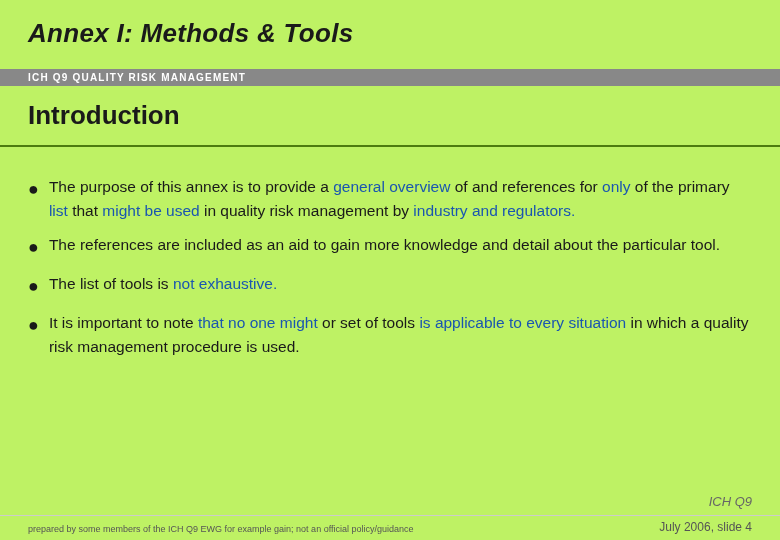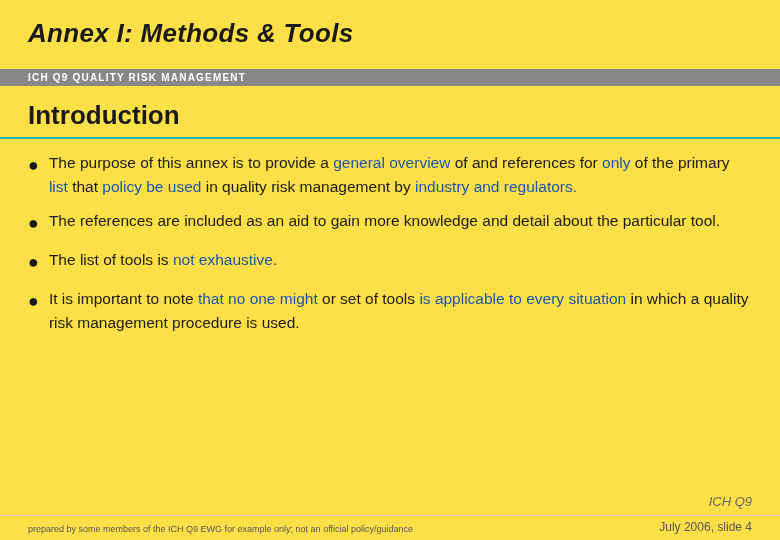--- a/index.html
+++ b/index.html
@@ -9,21 +9,21 @@
       height: 540px;
       background: #ffffff;
       font-family: Arial, Helvetica, sans-serif;
       overflow: hidden;
       position: relative;
     }
 
     .slide {
       width: 780px;
       height: 540px;
-      background: #fde047;
+      background: #bef264;
       display: flex;
       flex-direction: column;
     }
 
     .header {
       padding: 18px 28px 4px 28px;
     }
 
     .title {
       font-size: 26px;
@@ -41,23 +41,23 @@
       letter-spacing: 1.2px;
       padding: 3px 28px;
       margin-top: 16px;
       text-transform: uppercase;
     }
 
     .section-title {
       font-size: 26px;
       font-weight: bold;
       color: #1a1a1a;
-      padding: 14px 28px 6px 28px;
-      border-bottom: 2px solid #14b8a6;
-      margin-bottom: 4px;
+      padding: 14px 28px 14px 28px;
+      border-bottom: 2px solid #4d7c0f;
+      margin-bottom: 20px;
     }
 
     .content {
       flex: 1;
       padding: 8px 28px 8px 28px;
       display: flex;
       flex-direction: column;
       gap: 10px;
     }
 
@@ -123,21 +123,21 @@
     <span>ICH Q9 QUALITY RISK MANAGEMENT</span>
   </div>
 
   <div class="section-title">Introduction</div>
 
   <div class="content">
 
     <div class="bullet-item">
       <span class="bullet-dot">●</span>
       <span class="bullet-text">
-        The purpose of this annex is to provide a <span class="blue">general overview</span> of and references for <span class="blue">only</span> of the primary <span class="blue">list</span> that <span class="blue">policy be used</span> in quality risk management by <span class="blue">industry and regulators.</span>
+        The purpose of this annex is to provide a <span class="blue">general overview</span> of and references for <span class="blue">only</span> of the primary <span class="blue">list</span> that <span class="blue">might be used</span> in quality risk management by <span class="blue">industry and regulators.</span>
       </span>
     </div>
 
     <div class="bullet-item">
       <span class="bullet-dot">●</span>
       <span class="bullet-text">
         The references are included as an aid to gain more knowledge and detail about the particular tool.
       </span>
     </div>
 
@@ -153,17 +153,17 @@
       <span class="bullet-text">
         It is important to note <span class="blue">that no one might</span> or set of tools <span class="blue">is applicable to every situation</span> in which a quality risk management procedure is used.
       </span>
     </div>
 
   </div>
 
   <div class="ich-q9-logo">ICH Q9</div>
 
   <div class="footer">
-    <span class="footer-left">prepared by some members of the ICH Q9 EWG for example only; not an official policy/guidance</span>
+    <span class="footer-left">prepared by some members of the ICH Q9 EWG for example gain; not an official policy/guidance</span>
     <span class="footer-right">July 2006, slide 4</span>
   </div>
 
 </div>
 
 </body></html>

